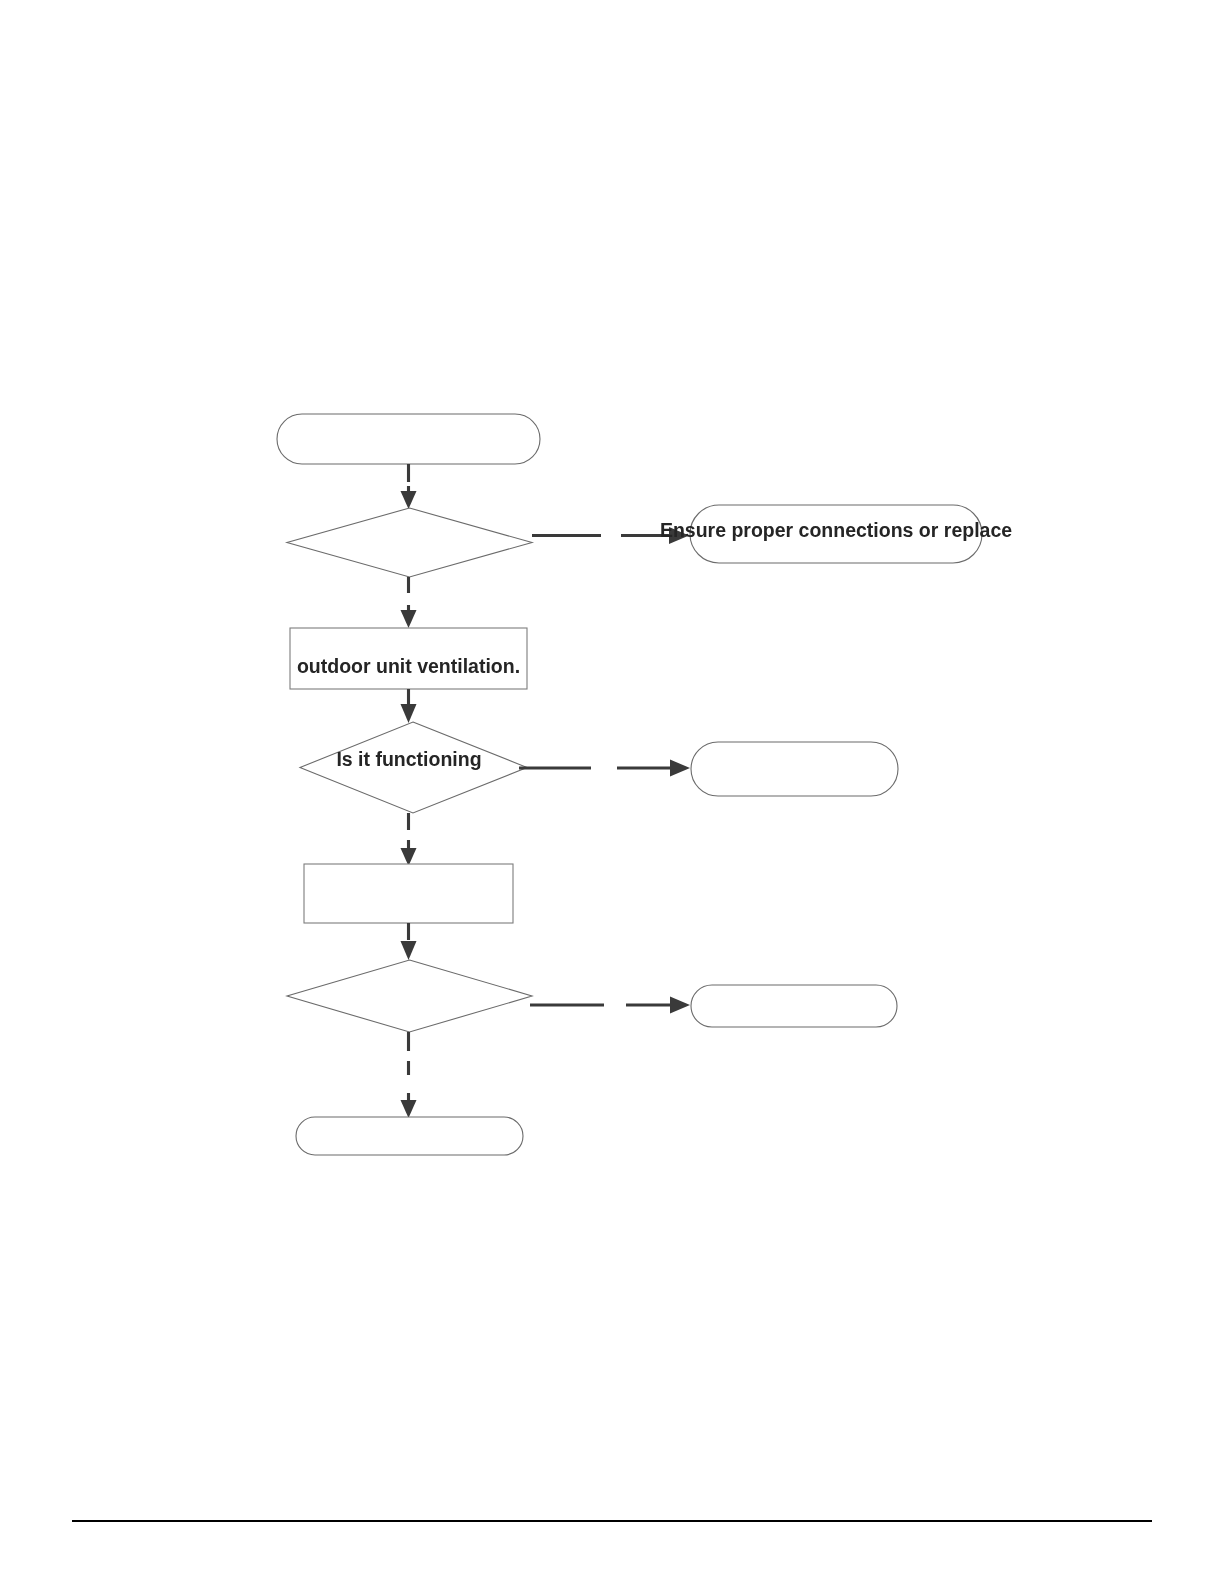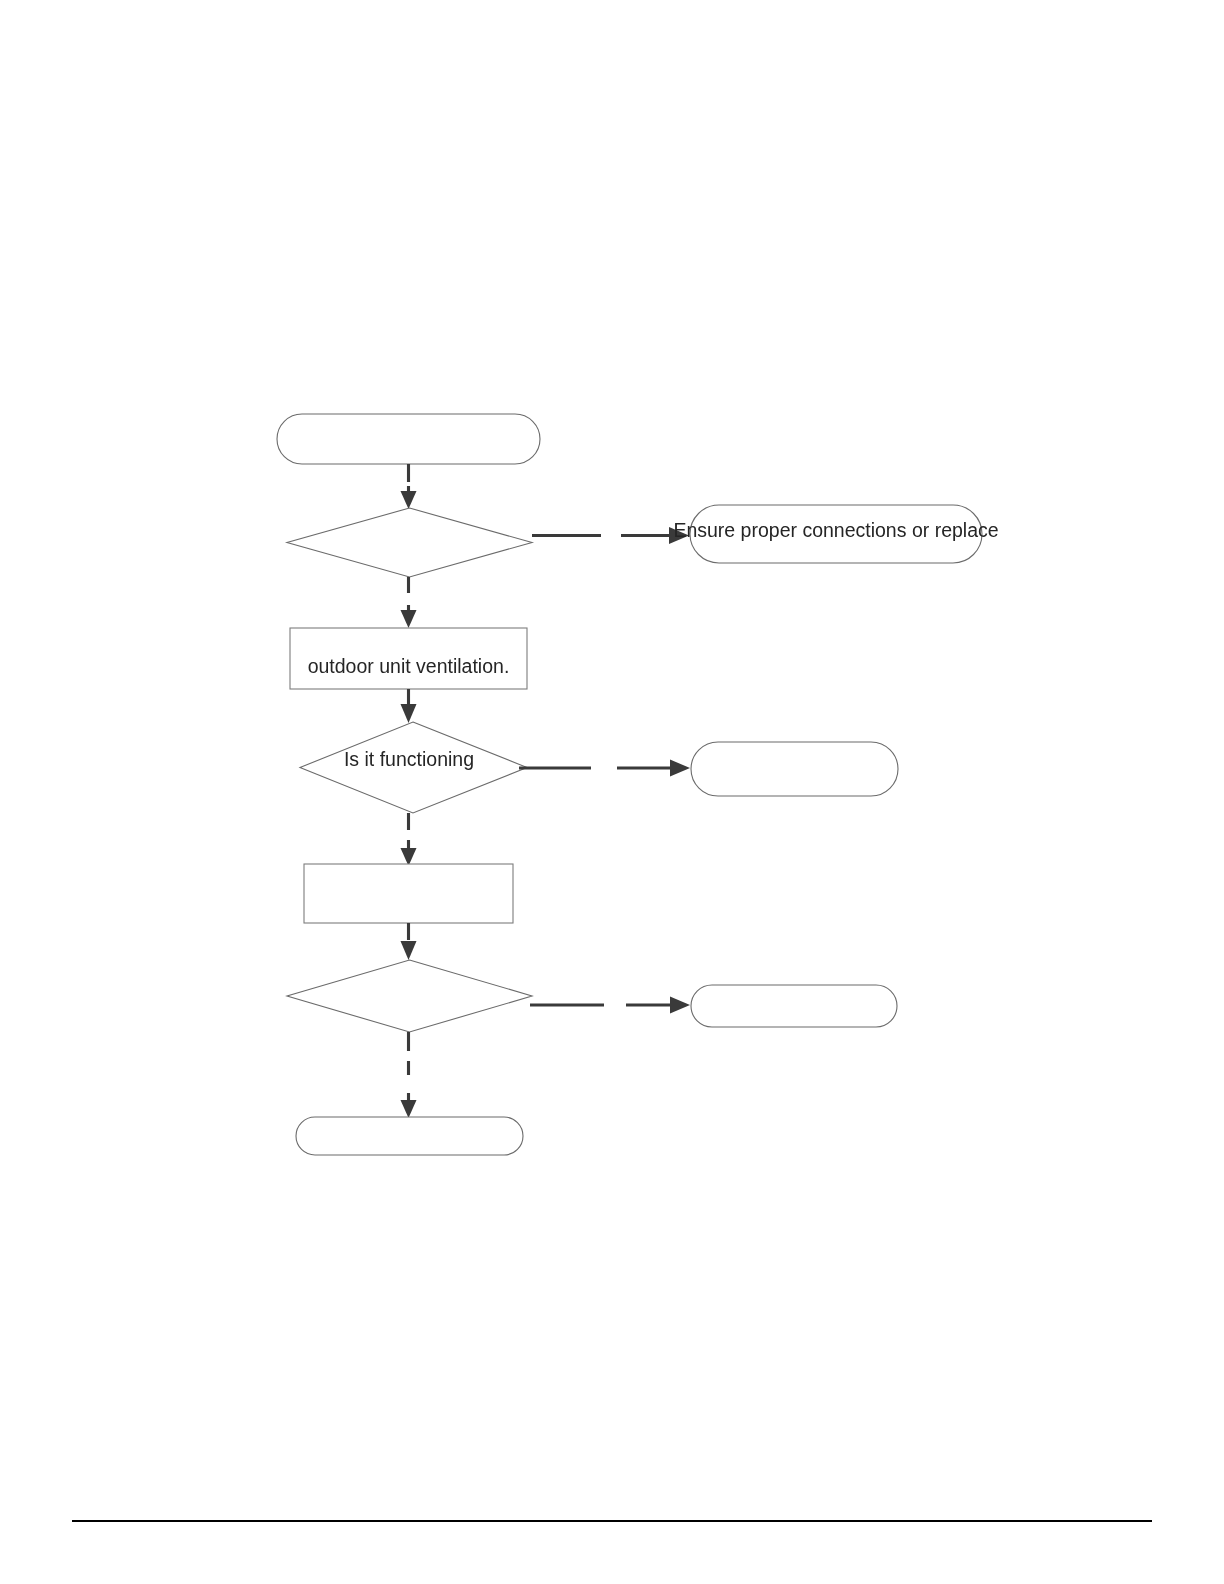--- a/index.html
+++ b/index.html
@@ -13,20 +13,21 @@
     height: 1584px;
     position: relative;
     font-family: "Liberation Sans", sans-serif;
     overflow: hidden;
   }
   #page {
     position: absolute;
     inset: 0;
     width: 1224px;
     height: 1584px;
+    font-weight: bold;
   }
   #flow-svg {
     position: absolute;
     left: 0;
     top: 0;
     width: 1224px;
     height: 1584px;
     display: block;
   }
   .node-shape {

